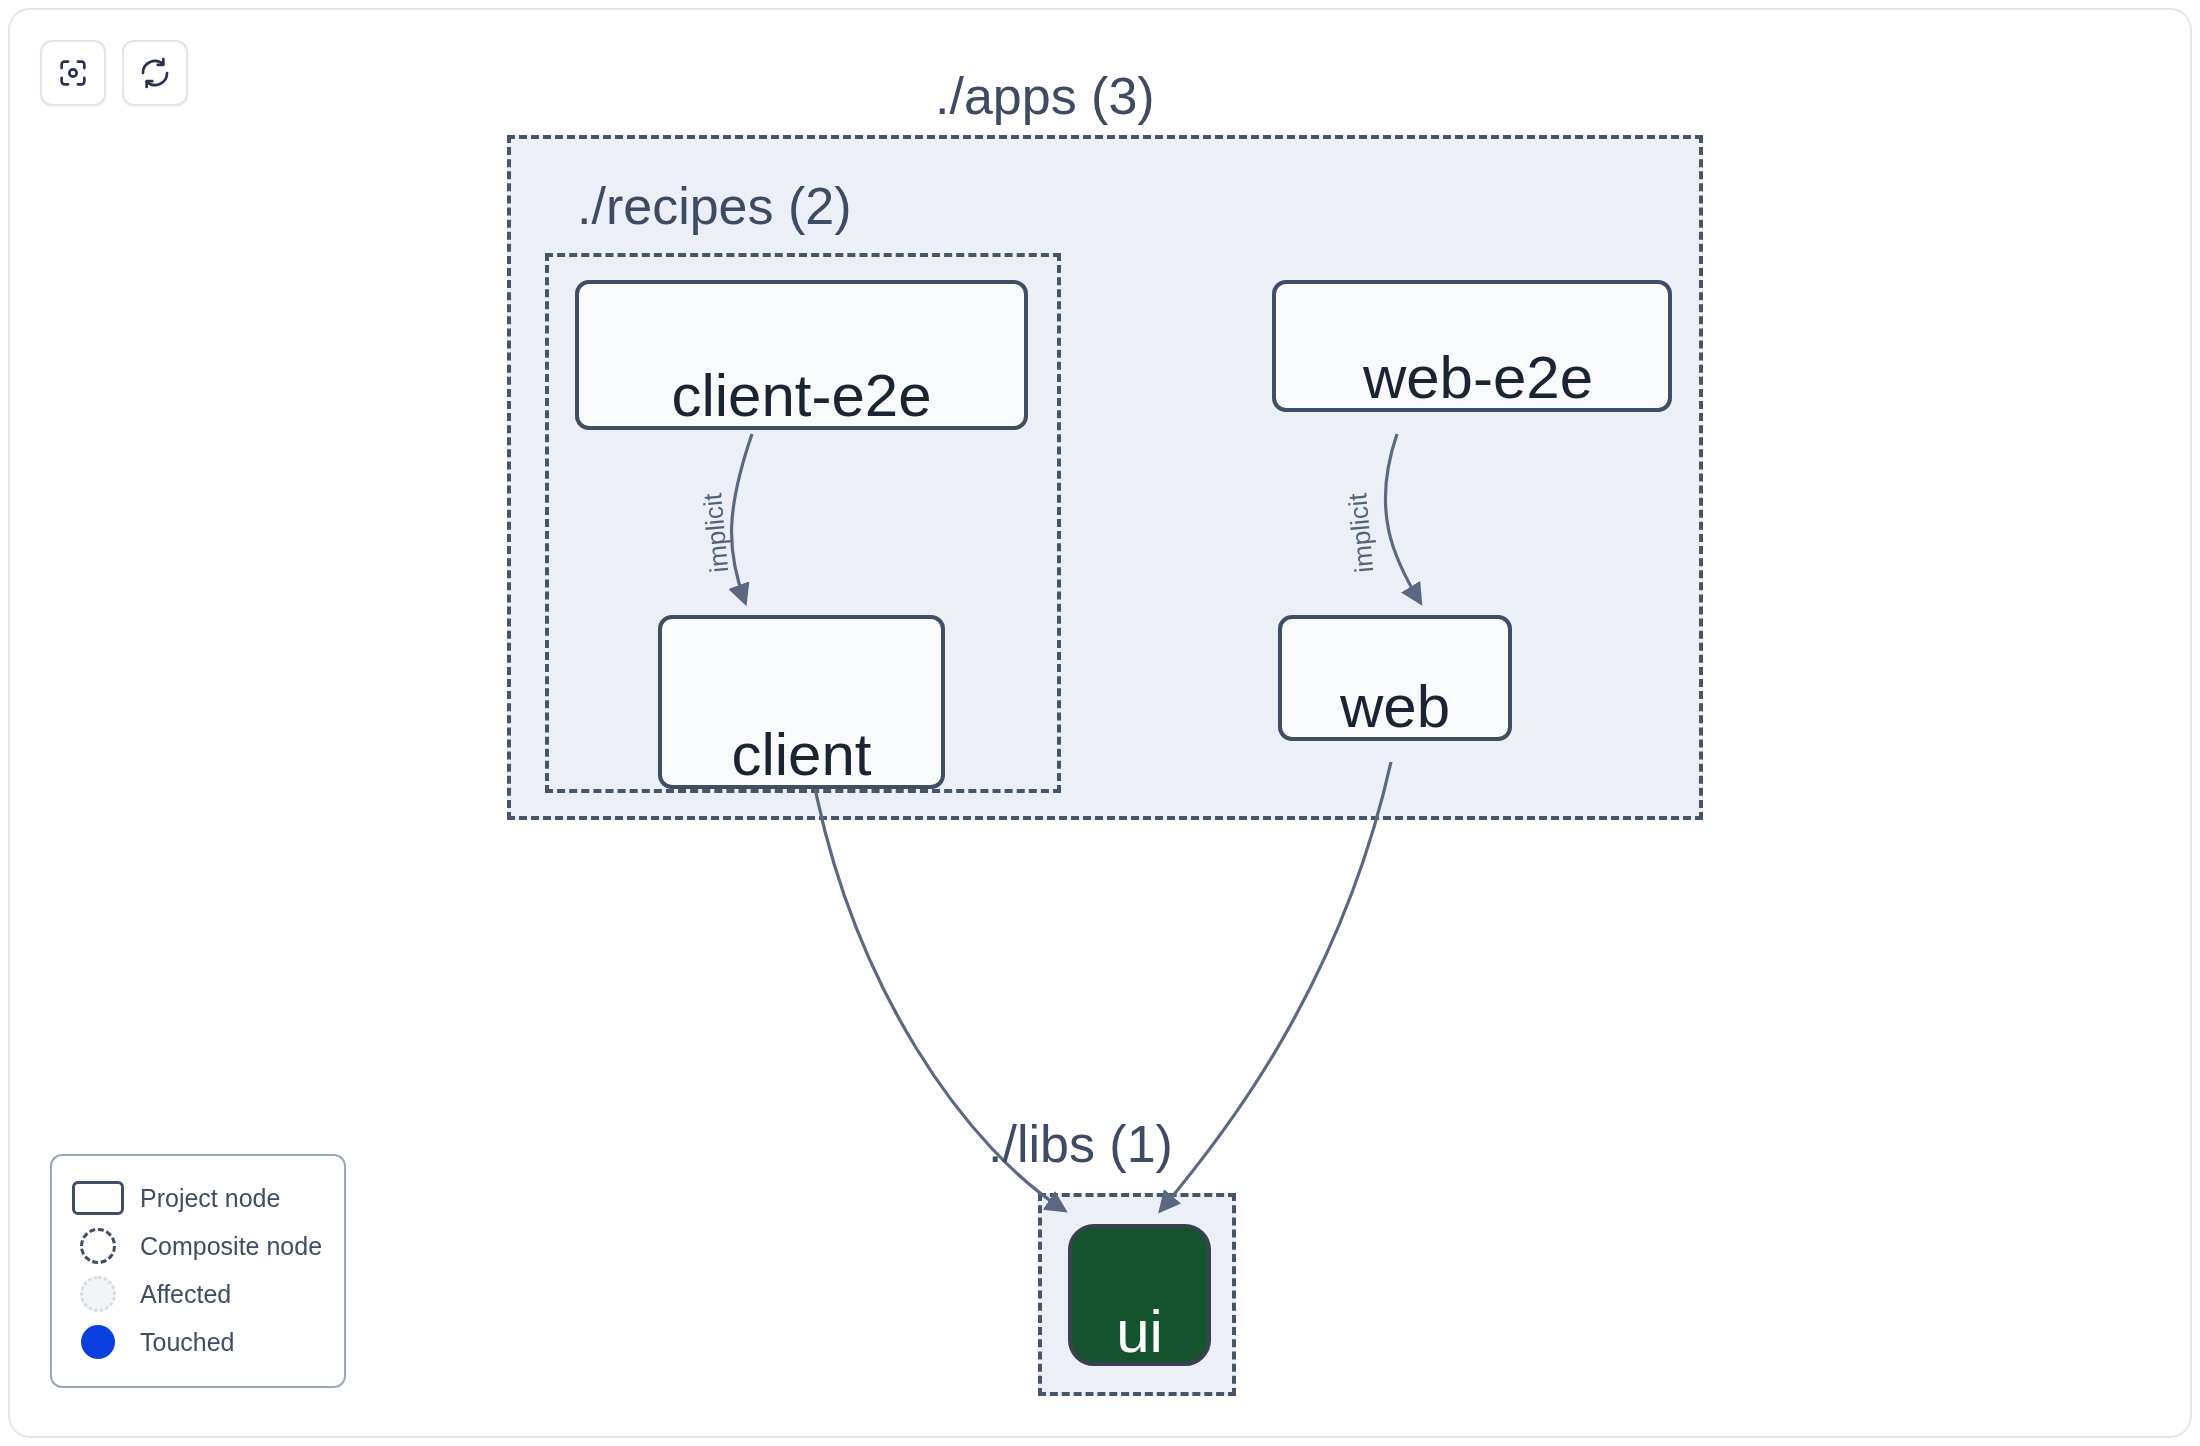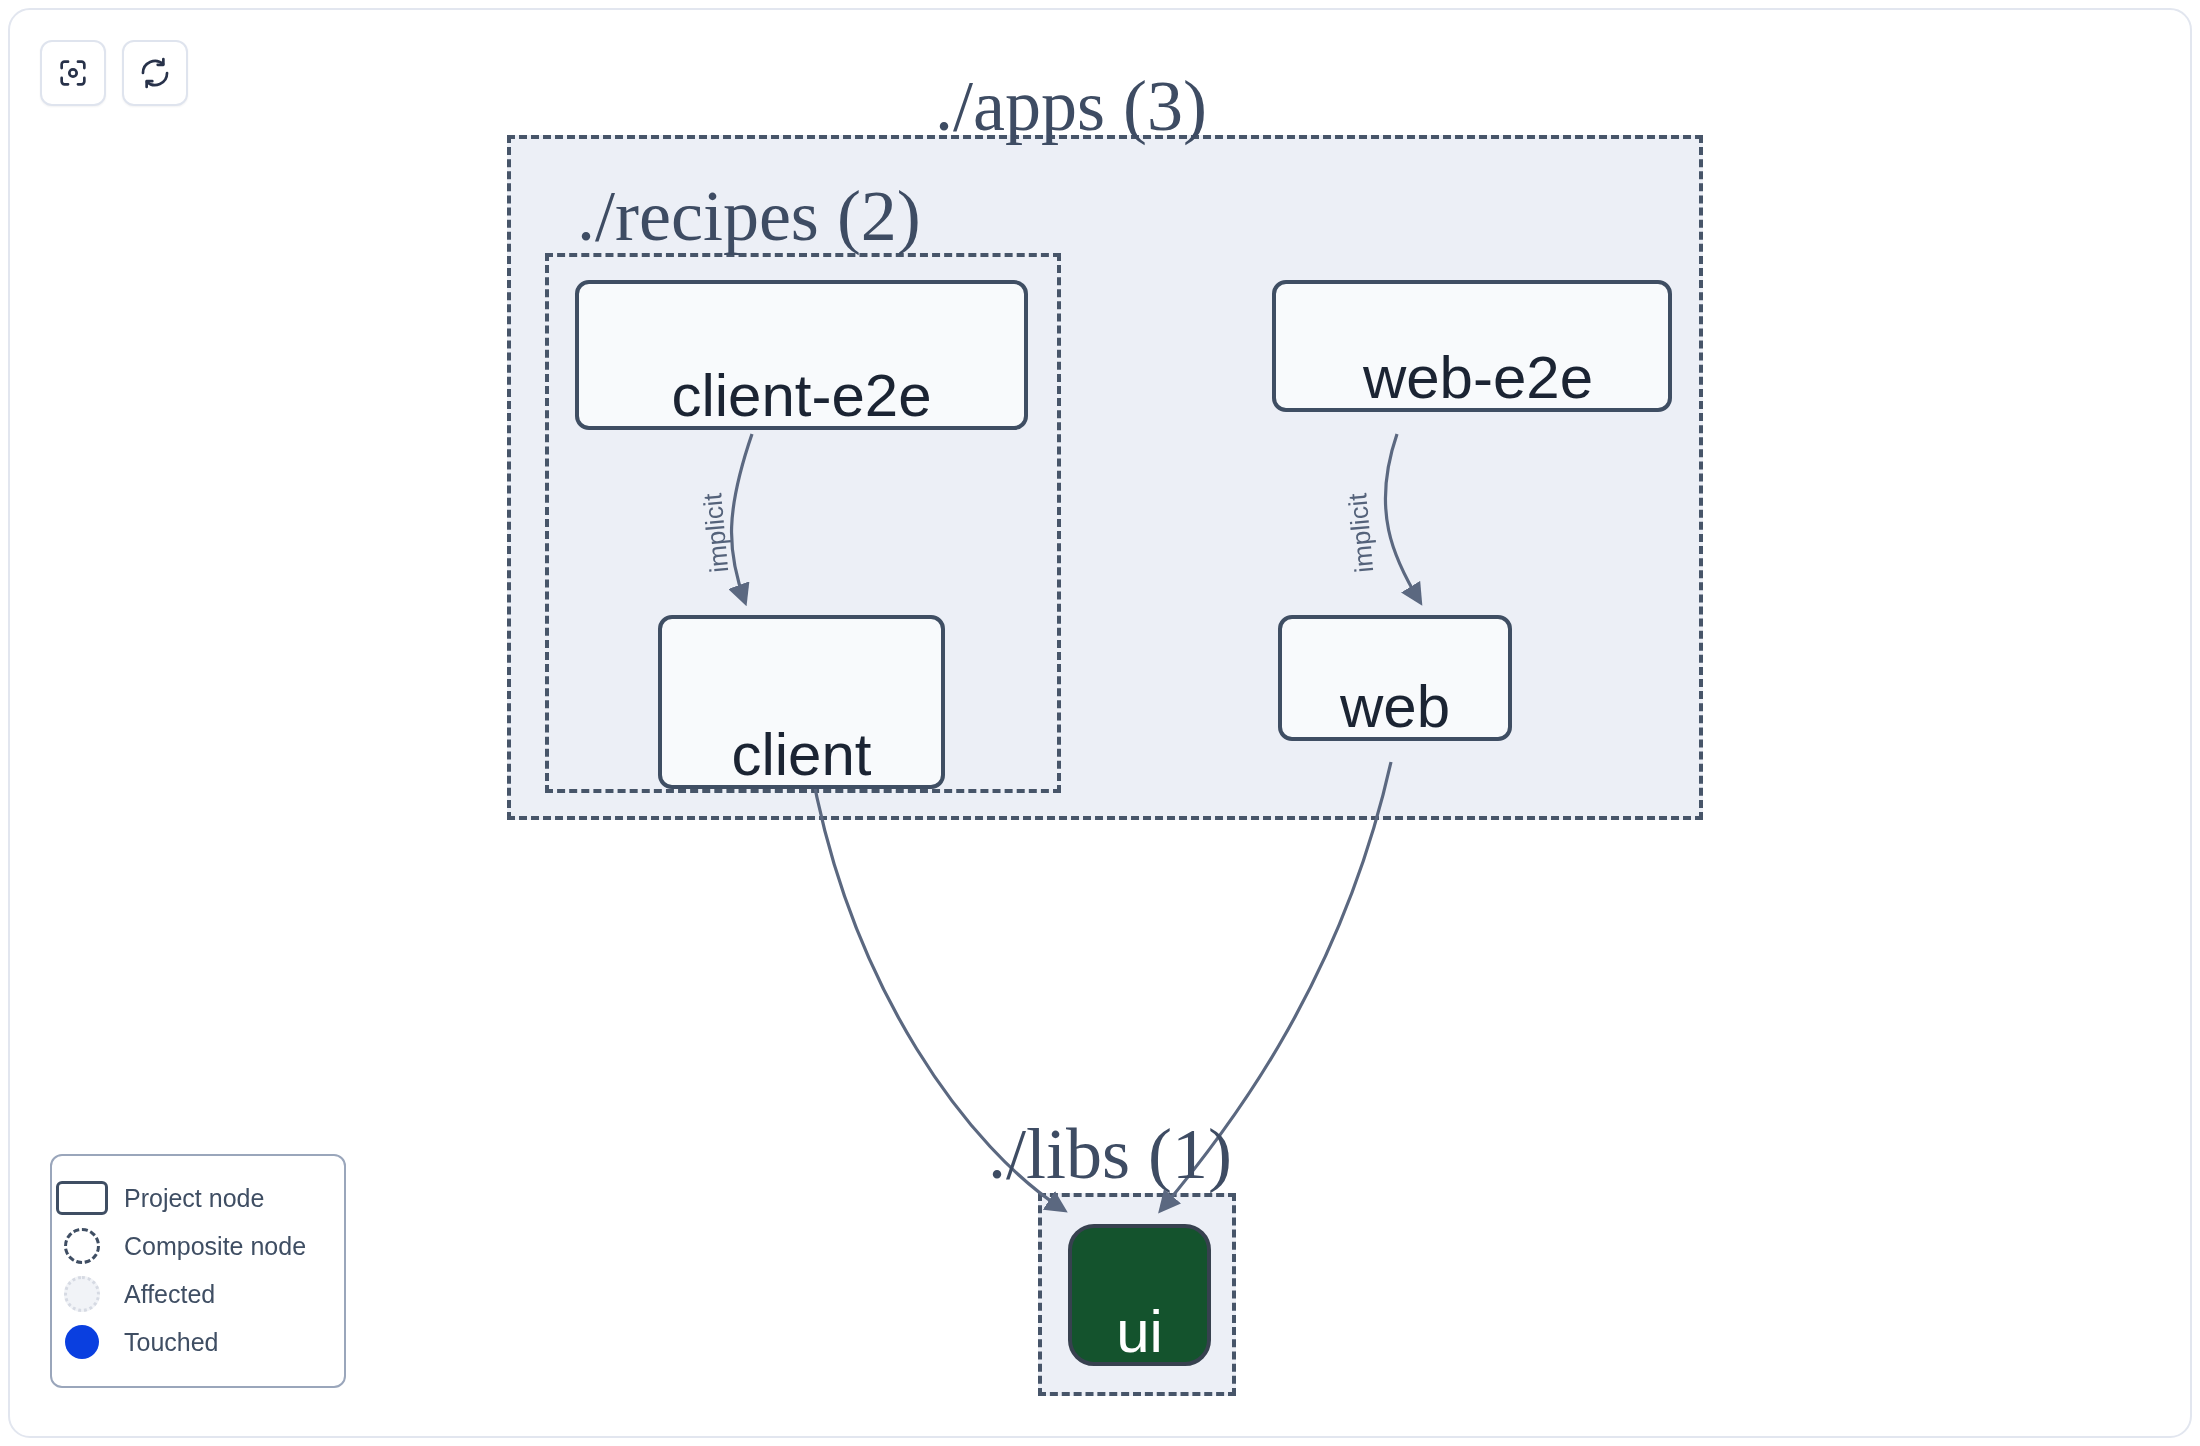--- a/index.html
+++ b/index.html
@@ -65,24 +65,24 @@
   
   .composite {
     position: absolute;
     background: #eceff6;
     border: 4px dashed #475569;
     z-index: 11;
   }
   .composite-label {
     position: absolute;
     color: #3e4c63;
-    font-size: 72px;
+    font-size: 52px;
     line-height: 1;
     white-space: nowrap;
-    font-family: Liberation Serif, serif;
+    font-family: Liberation Sans, sans-serif;
     z-index: 30;
   }
 
   
   .node {
     position: absolute;
     background: #f8fafc;
     border: 4px solid #3f4e63;
     border-radius: 14px;
     display: flex;
@@ -119,21 +119,21 @@
 
   
   #legend {
     position: absolute;
     left: 40px;
     bottom: 48px;
     width: 296px;
     background: #ffffff;
     border: 2px solid #9aa6bb;
     border-radius: 12px;
-    padding: 18px 20px 20px 4px;
+    padding: 18px 20px 20px 20px;
     z-index: 50;
     margin-top: 20px;
   }
   .legend-row {
     display: flex;
     align-items: center;
     height: 48px;
     gap: 16px;
   }
   .legend-swatch {

